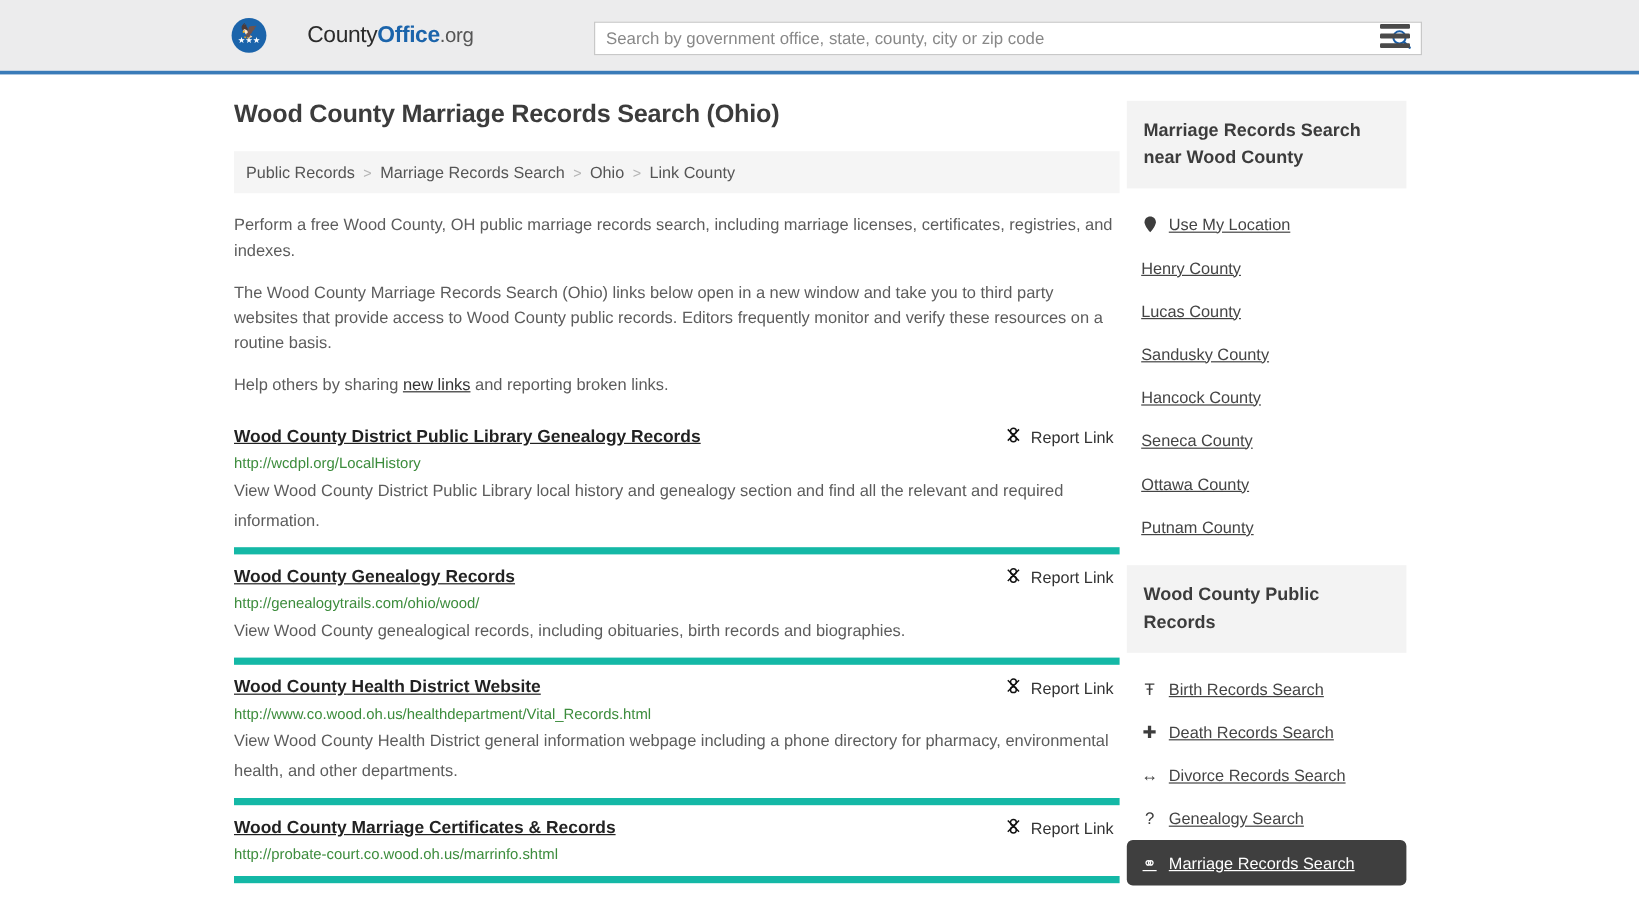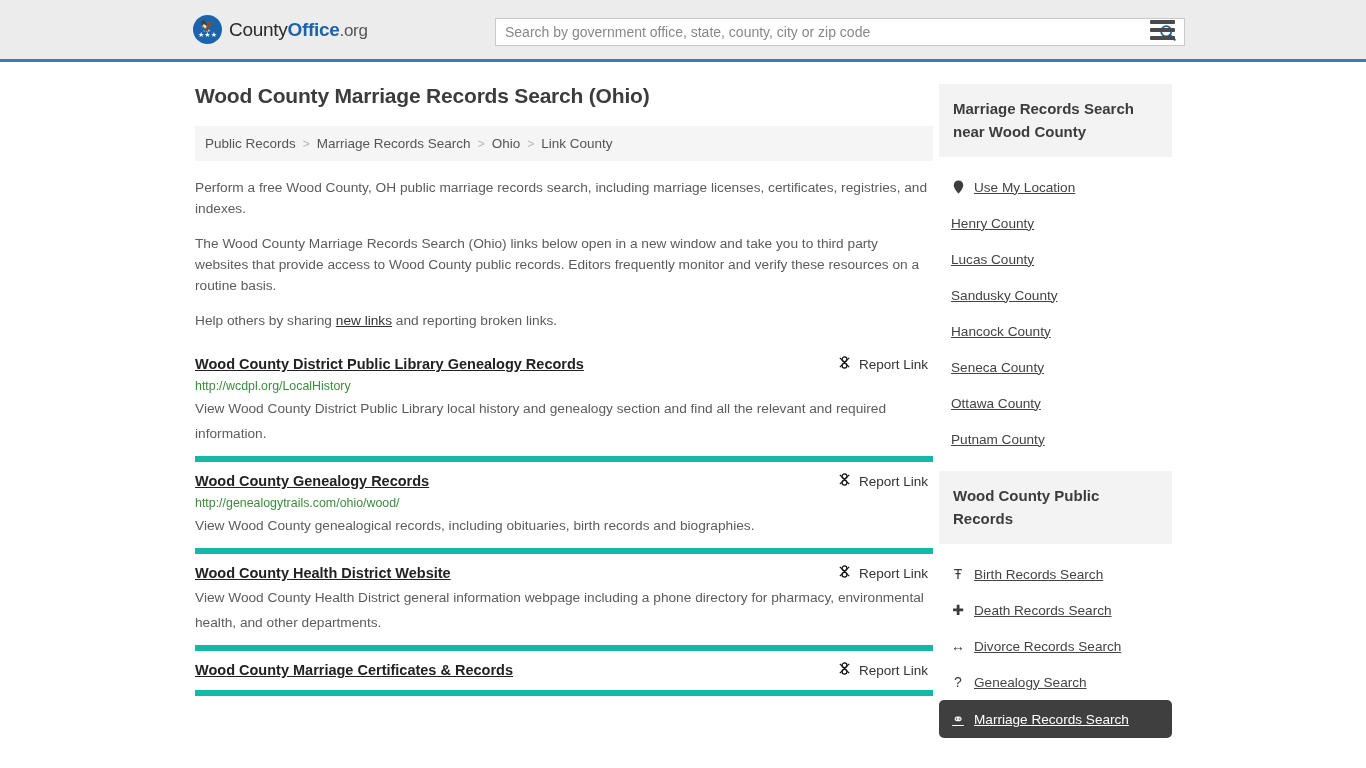--- a/index.html
+++ b/index.html
@@ -35,20 +35,21 @@
     justify-content: center;
     flex: none;
   }
   .logo-eagle { font-size: 12px; color: #ffffff; line-height: 9px; }
   .logo-stars { font-size: 7px; color: #ffffff; line-height: 7px; letter-spacing: 0px; }
   .logo-text {
     font-size: 19px;
     color: #2b2b2b;
     letter-spacing: -0.3px;
     white-space: nowrap;
+    margin-left: 27px;
   }
   .logo-text .bold { font-weight: bold; color: #1b64ab; }
   .logo-text .dotorg { color: #555; font-size: 17px; }
 
   .search-box {
     position: absolute;
     left: 495px;
     top: 18px;
     width: 690px;
     height: 28px;
@@ -296,37 +297,39 @@
           <span class="unlink-icon">
             <svg width="15" height="15" viewBox="0 0 16 16">
               <path d="M3 3 L13 13 M13 3 L3 13" stroke="#111" stroke-width="1.3" fill="none"></path>
               <circle cx="8" cy="4.6" r="2.6" fill="none" stroke="#111" stroke-width="1.3"></circle>
               <circle cx="8" cy="11.4" r="2.6" fill="none" stroke="#111" stroke-width="1.3"></circle>
             </svg>
           </span>
           <span>Report Link</span>
         </div>
       </div>
+      <div class="result-url">http://www.co.wood.oh.us/healthdepartment/Vital_Records.html</div>
       <div class="result-desc">View Wood County Health District general information webpage including a phone directory for pharmacy, environmental health, and other departments.</div>
     </div>
 
     <div class="result">
       <div class="result-head">
         <a class="result-title" href="#">Wood County Marriage Certificates &amp; Records</a>
         <div class="report-link">
           <span class="unlink-icon">
             <svg width="15" height="15" viewBox="0 0 16 16">
               <path d="M3 3 L13 13 M13 3 L3 13" stroke="#111" stroke-width="1.3" fill="none"></path>
               <circle cx="8" cy="4.6" r="2.6" fill="none" stroke="#111" stroke-width="1.3"></circle>
               <circle cx="8" cy="11.4" r="2.6" fill="none" stroke="#111" stroke-width="1.3"></circle>
             </svg>
           </span>
           <span>Report Link</span>
         </div>
       </div>
+      <div class="result-url">http://probate-court.co.wood.oh.us/marrinfo.shtml</div>
     </div>
   </div>
 
   <div class="side-col">
 
     <div class="card">
       <div class="card-head">Marriage Records Search near Wood County</div>
       <div class="card-list">
         <div class="card-row">
           <span class="ico">

